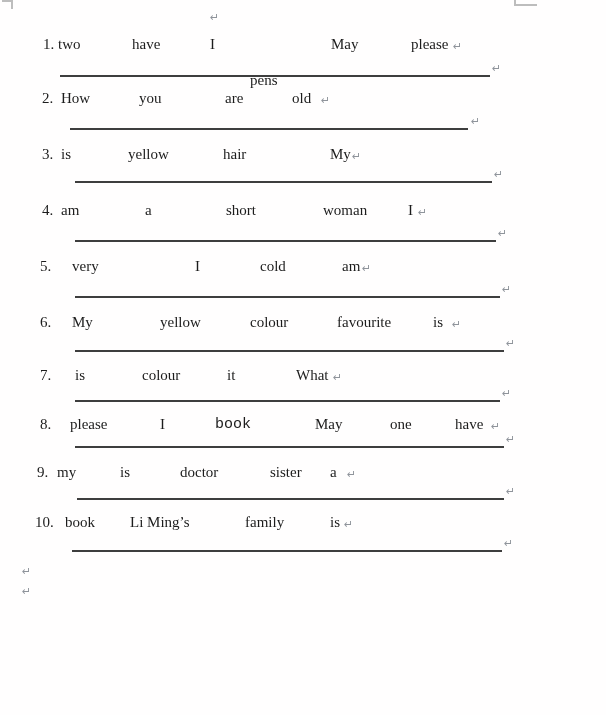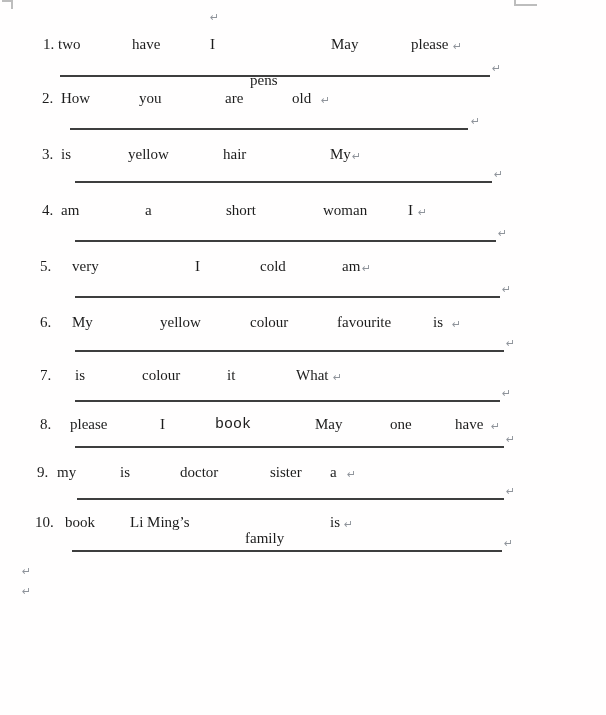--- a/index.html
+++ b/index.html
@@ -140,21 +140,21 @@
     <span class="w" style="left:330px;">a</span>
     <span class="pil" style="left:347px;top:5px;">↵</span>
   </div>
   <div class="blank" style="left:77px;top:498px;width:427px;"></div>
   <span class="pil" style="left:506px;top:486px;">↵</span>
 
   <div class="qline" style="top:514px;">
     <span class="w" style="left:35px;">10.</span>
     <span class="w" style="left:65px;">book</span>
     <span class="w" style="left:130px;">Li Ming’s</span>
-    <span class="w" style="left:245px;margin-top:16px;">family</span>
+    <span class="w" style="left:245px;">family</span>
     <span class="w" style="left:330px;">is</span>
     <span class="pil" style="left:344px;top:5px;">↵</span>
   </div>
   <div class="blank" style="left:72px;top:550px;width:430px;"></div>
   <span class="pil" style="left:504px;top:538px;">↵</span>
 
   <span class="pil" style="left:22px;top:566px;">↵</span>
   <span class="pil" style="left:22px;top:586px;">↵</span>
 
 </div>

